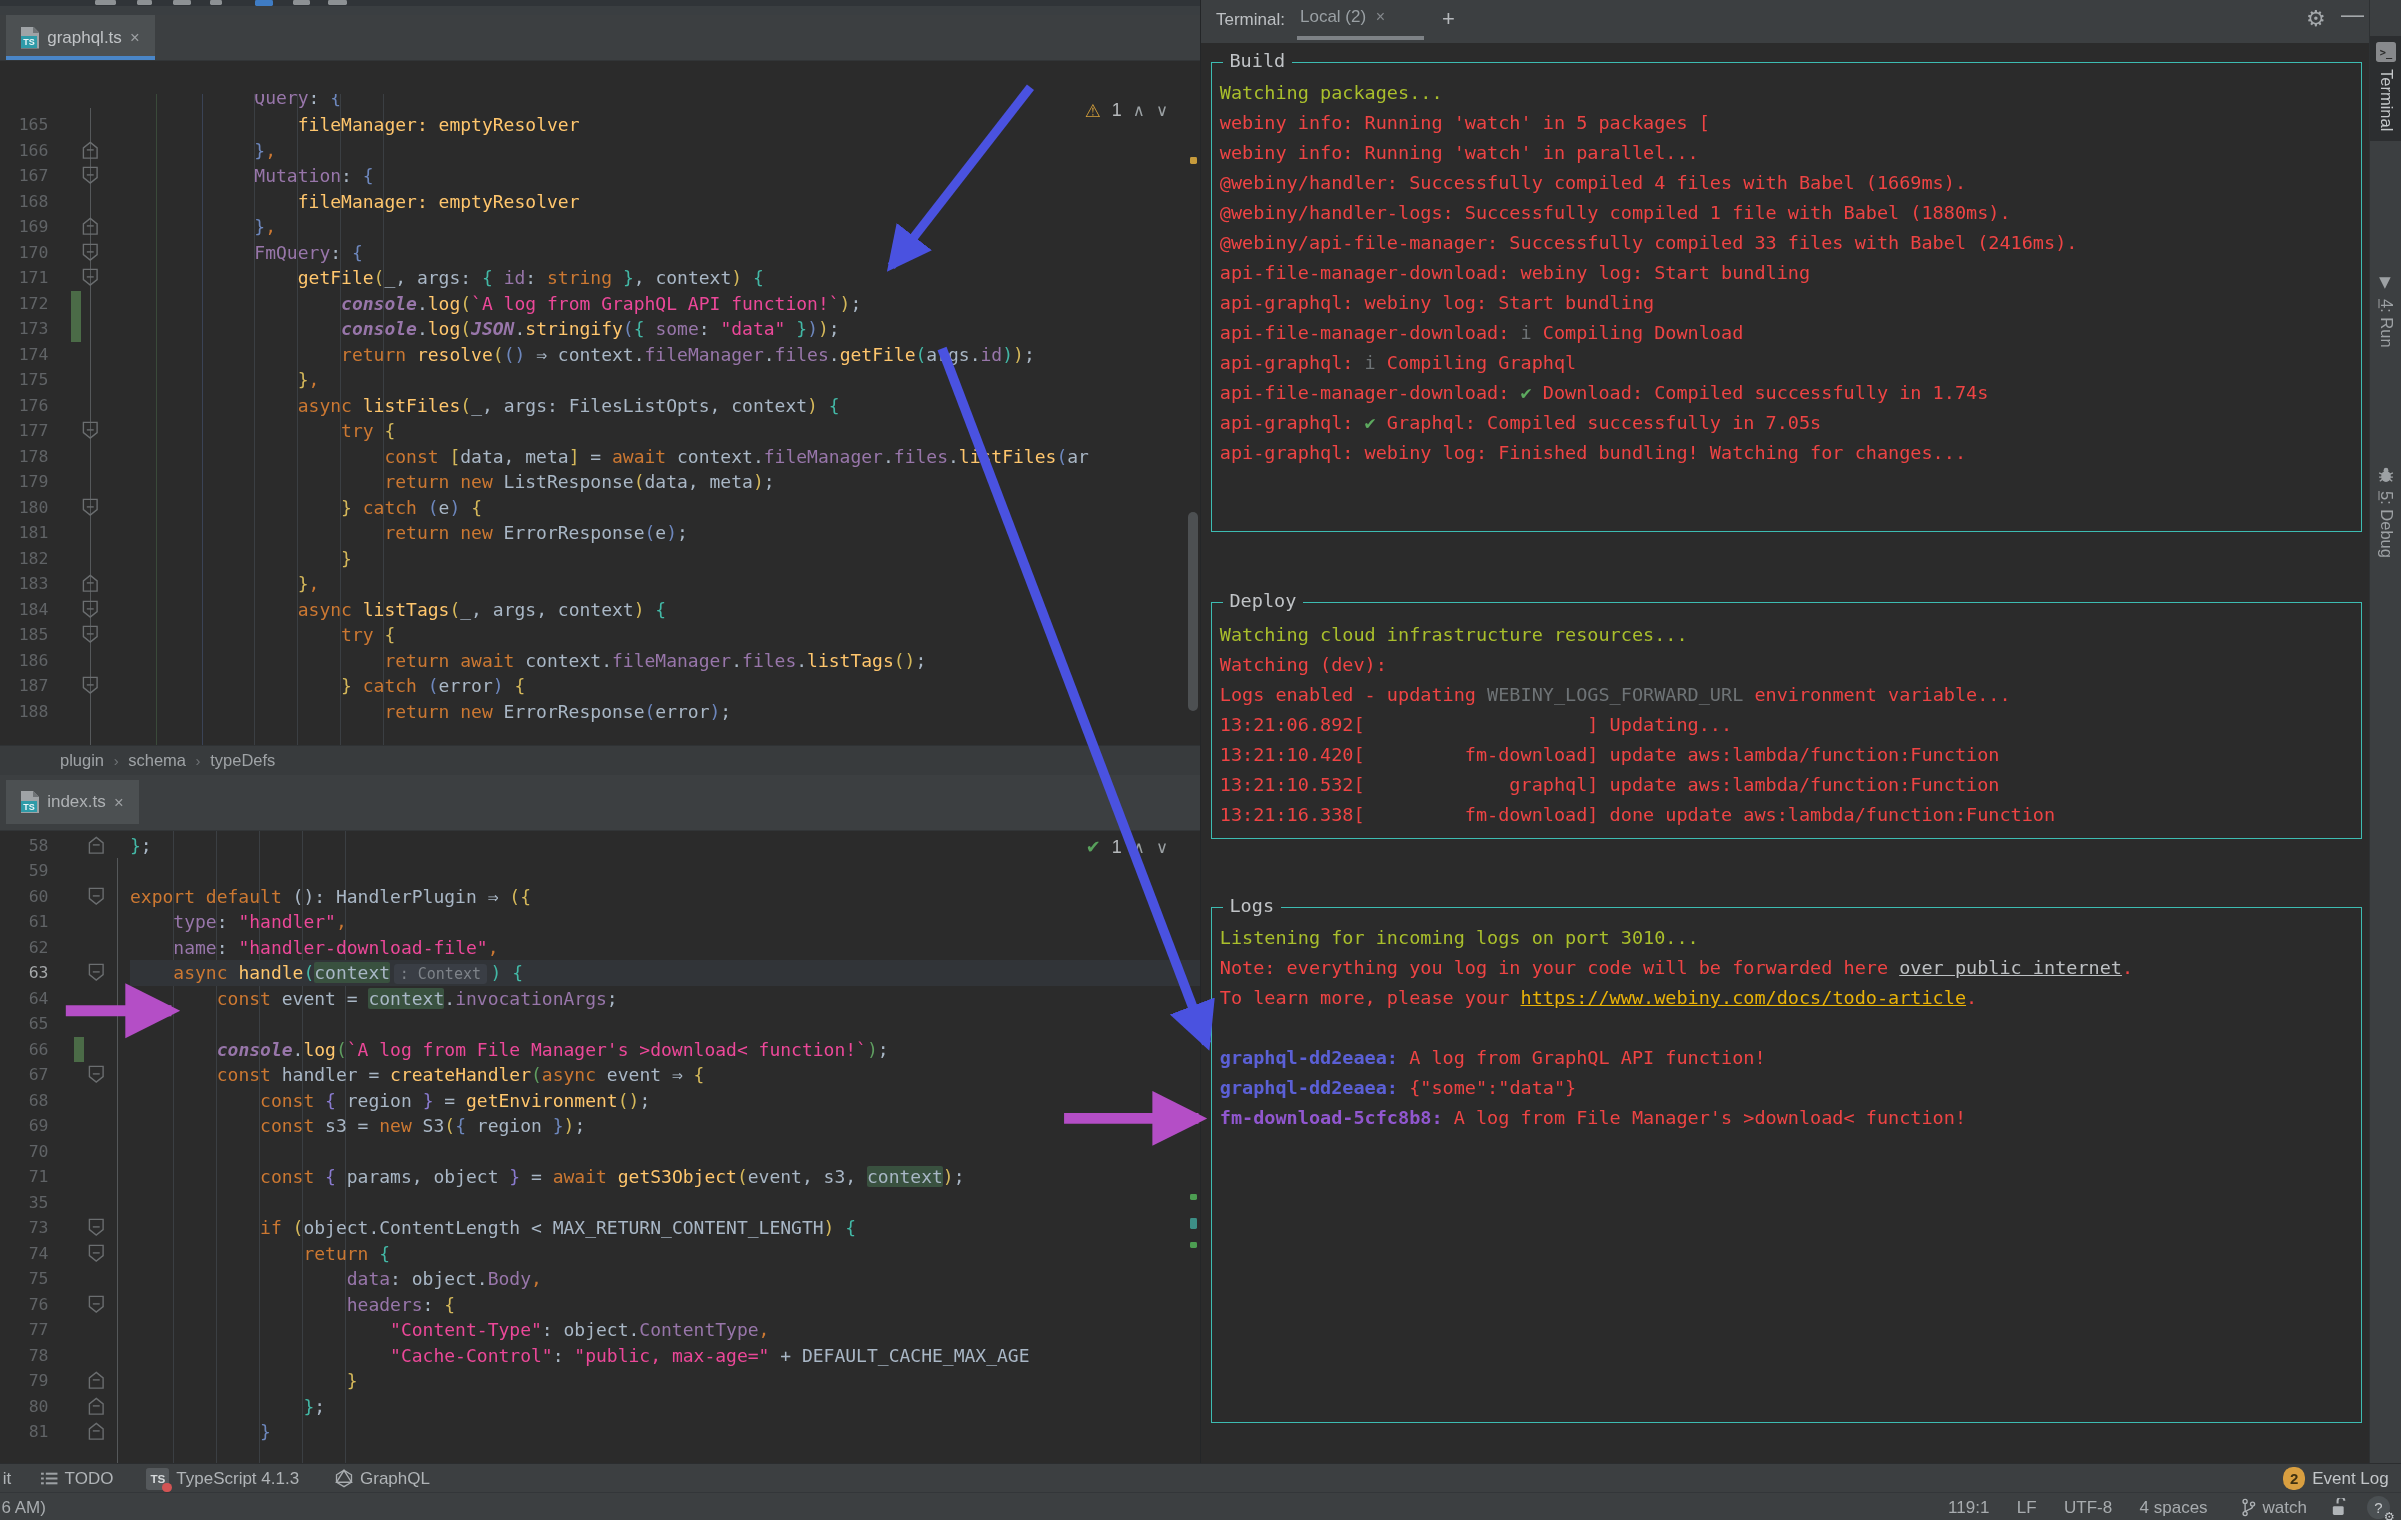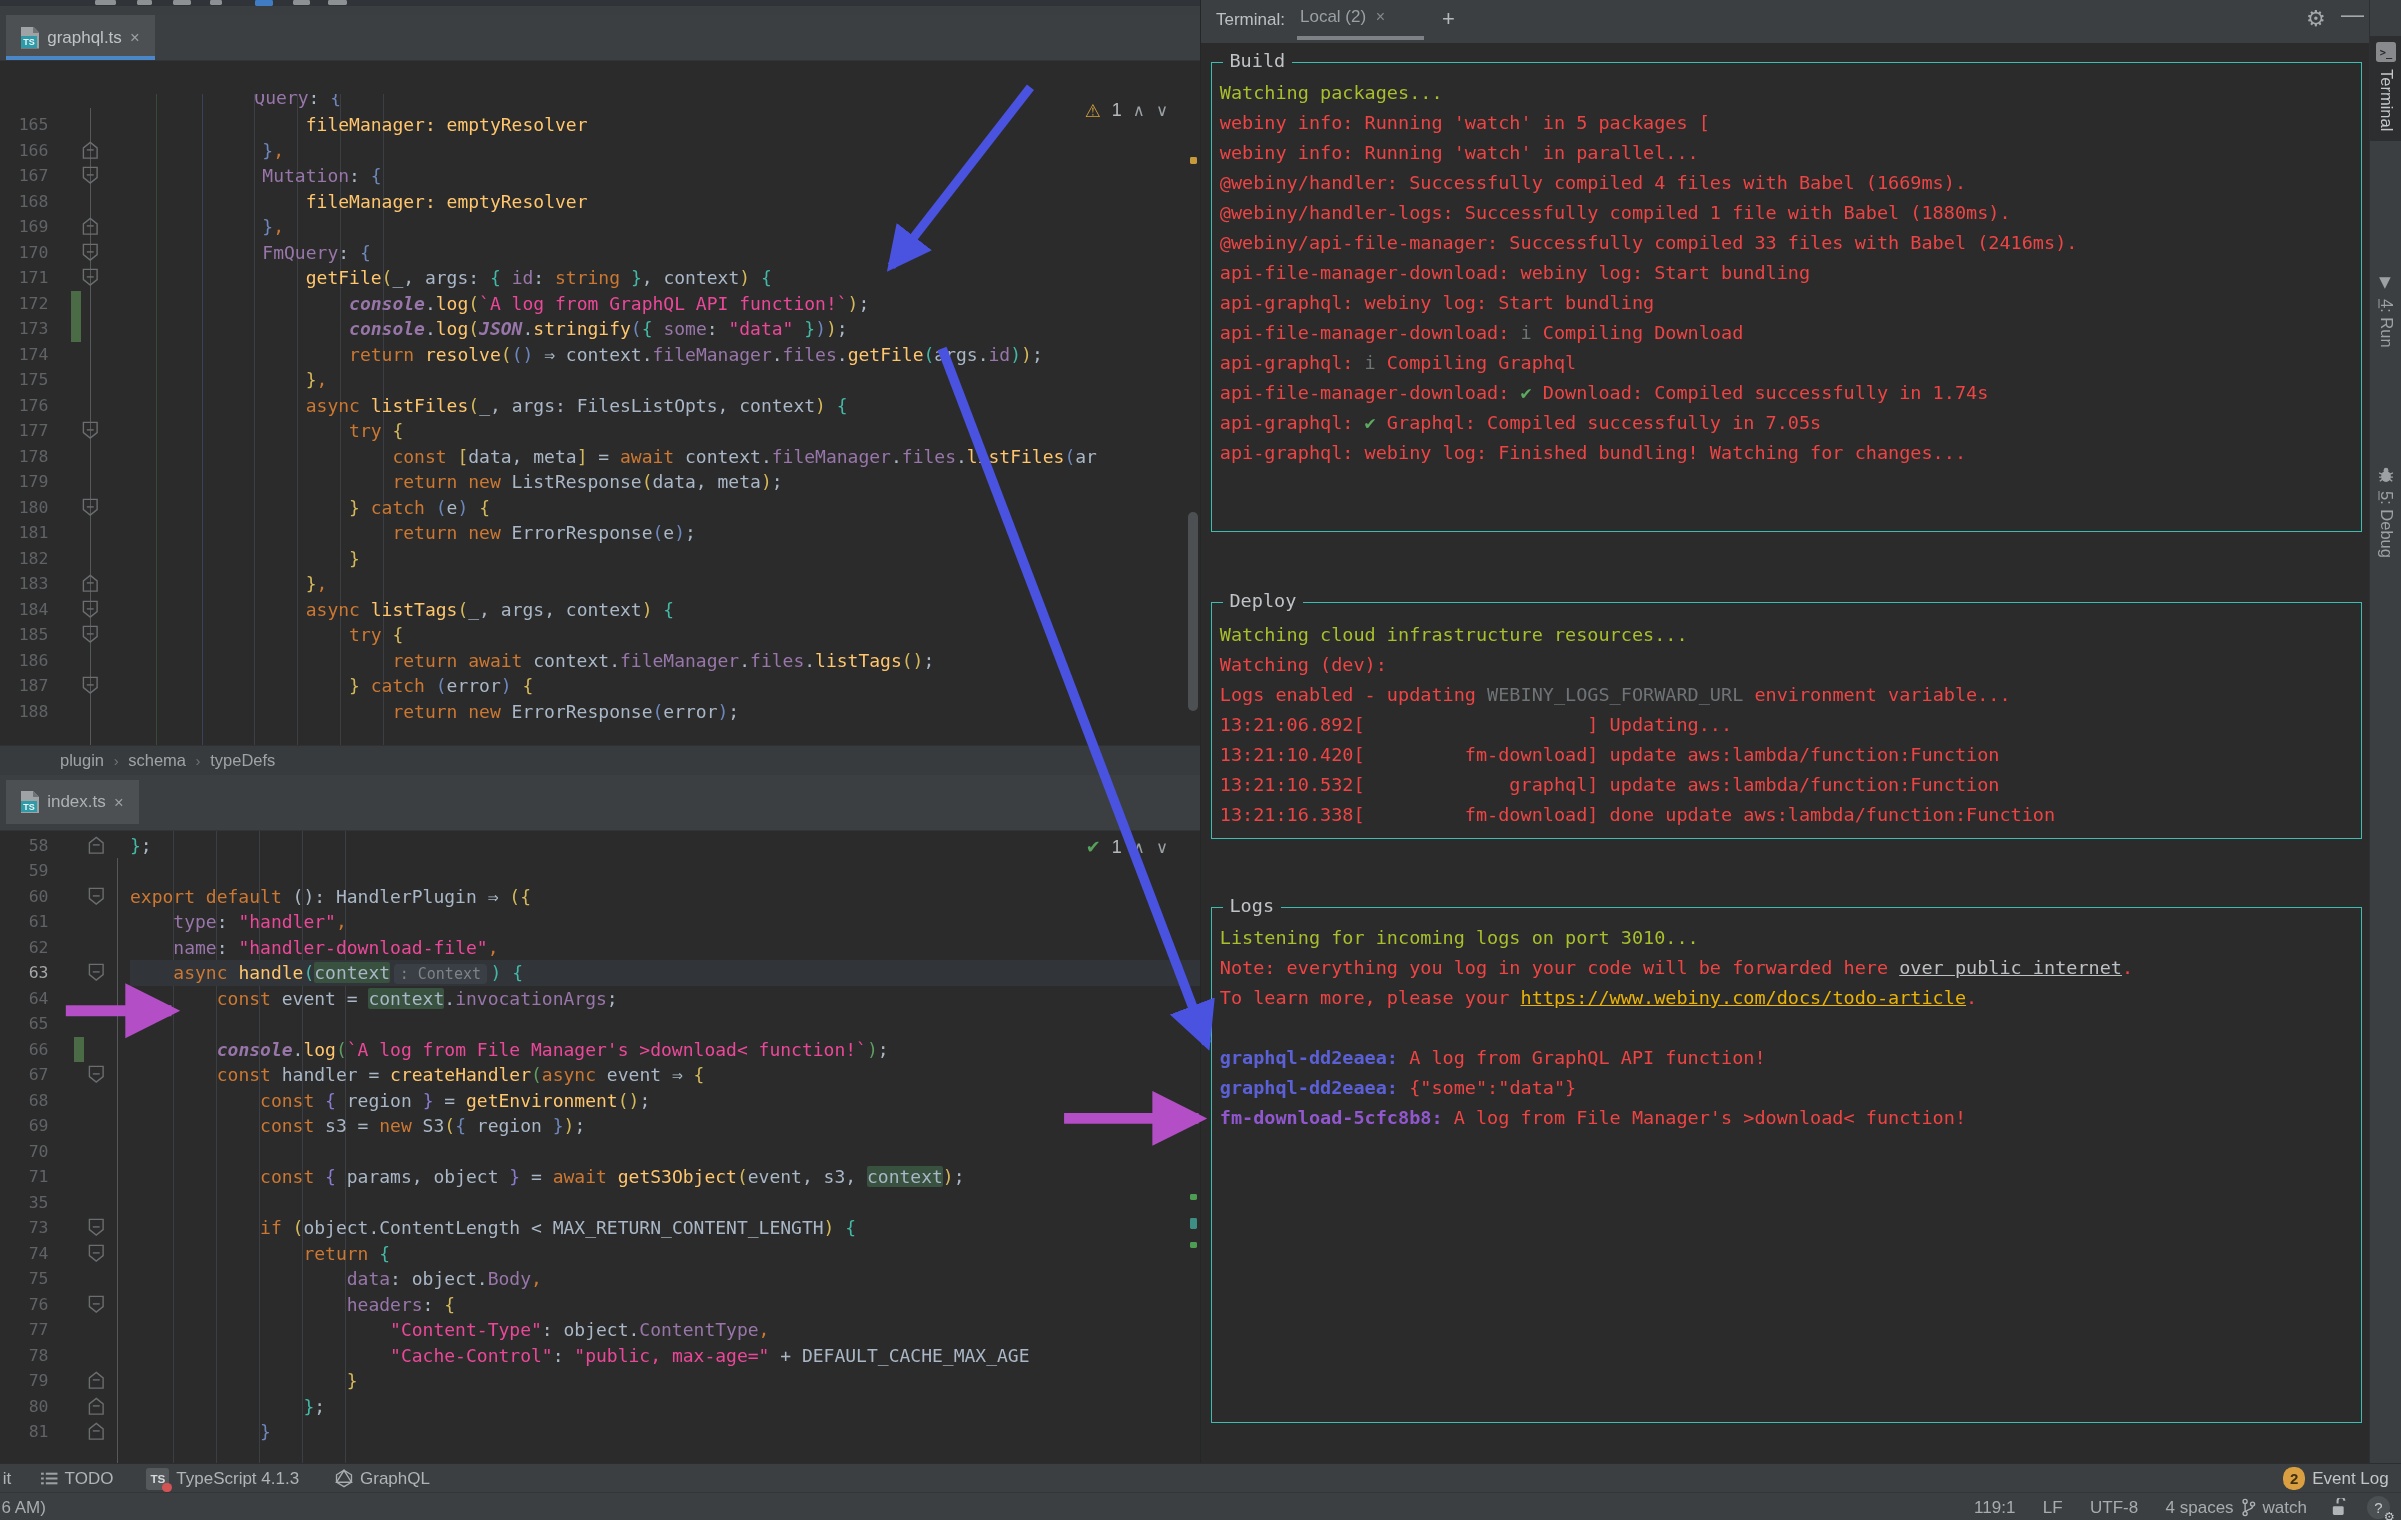--- a/index.html
+++ b/index.html
@@ -221,21 +221,21 @@
               <polygon points="2,2 22,2 22,17 12,25 2,17" fill="none" stroke="#6b6e70" stroke-width="2"></polygon>
               <line x1="7" y1="13" x2="17" y2="13" stroke="#6b6e70" stroke-width="2"></line>
             </svg></span></div>
         <div class="g-row"><span class="num">186</span></div>
         <div class="g-row"><span class="num">187</span><span class="fold" style="left: 82px;"><svg width="16.5" height="18.5" viewBox="0 0 24 27">
               <polygon points="2,2 22,2 22,17 12,25 2,17" fill="none" stroke="#6b6e70" stroke-width="2"></polygon>
               <line x1="7" y1="13" x2="17" y2="13" stroke="#6b6e70" stroke-width="2"></line>
             </svg></span></div>
         <div class="g-row"><span class="num">188</span></div>
       </div>
-    <div class="ed-rows" style="top:18px;left:219px;">
+    <div class="ed-rows" style="top:18px;left:211px;">
         <div class="c-row"><span class="s-p">        </span><span class="s-fn">fileManager:</span><span class="s-p"> </span><span class="s-fn">emptyResolver</span></div>
         <div class="c-row"><span class="s-p">    </span><span class="s-bB">}</span><span class="s-kw">,</span></div>
         <div class="c-row"><span class="s-p">    </span><span class="s-fld">Mutation</span><span class="s-p">: </span><span class="s-bB">{</span></div>
         <div class="c-row"><span class="s-p">        </span><span class="s-fn">fileManager:</span><span class="s-p"> </span><span class="s-fn">emptyResolver</span></div>
         <div class="c-row"><span class="s-p">    </span><span class="s-bB">}</span><span class="s-kw">,</span></div>
         <div class="c-row"><span class="s-p">    </span><span class="s-fld">FmQuery</span><span class="s-p">: </span><span class="s-bB">{</span></div>
         <div class="c-row"><span class="s-p">        </span><span class="s-fn">getFile</span><span class="s-bY">(</span><span class="s-p">_, args: </span><span class="s-bT">{</span><span class="s-p"> </span><span class="s-fld">id</span><span class="s-p">: </span><span class="s-kw">string</span><span class="s-p"> </span><span class="s-bT">}</span><span class="s-p">, context</span><span class="s-bY">)</span><span class="s-p"> </span><span class="s-bT">{</span></div>
         <div class="c-row"><span class="s-p">            </span><span class="s-cns">console</span><span class="s-p">.</span><span class="s-fn">log</span><span class="s-bY">(</span><span class="s-str">`A log from GraphQL API function!`</span><span class="s-bY">)</span><span class="s-p">;</span></div>
         <div class="c-row"><span class="s-p">            </span><span class="s-cns">console</span><span class="s-p">.</span><span class="s-fn">log</span><span class="s-bY">(</span><span class="s-cns">JSON</span><span class="s-p">.</span><span class="s-fn">stringify</span><span class="s-bB">(</span><span class="s-bT">{</span><span class="s-p"> </span><span class="s-fld">some</span><span class="s-p">: </span><span class="s-str">"data"</span><span class="s-p"> </span><span class="s-bT">}</span><span class="s-bB">)</span><span class="s-bY">)</span><span class="s-p">;</span></div>
         <div class="c-row"><span class="s-p">            </span><span class="s-kw">return</span><span class="s-p"> </span><span class="s-fn">resolve</span><span class="s-bY">(</span><span class="s-bB">()</span><span class="s-p"> ⇒ </span><span class="s-p">context.</span><span class="s-fld">fileManager</span><span class="s-p">.</span><span class="s-fld">files</span><span class="s-p">.</span><span class="s-fn">getFile</span><span class="s-bT">(</span><span class="s-p">args.</span><span class="s-fld">id</span><span class="s-bT">)</span><span class="s-bY">)</span><span class="s-p">;</span></div>
@@ -505,21 +505,21 @@
 </div>
 
 <div id="status2">
   <span class="sitem" style="margin-left:1.4px;">
     <span>6 AM)</span>
   </span>
   <span style="flex:1;"></span>
   <span class="sitem" style="margin-right:27.4px;">119:1</span>
   <span class="sitem" style="margin-right:27.4px;">LF</span>
   <span class="sitem" style="margin-right:27.4px;">UTF-8</span>
-  <span class="sitem" style="margin-right:7px;">4 spaces</span>
+  <span class="sitem" style="margin-right:33px;">4 spaces</span>
   <span class="sitem" style="margin-right:23px;">
     <svg class="icon" width="15" height="19" viewBox="0 0 22 28">
       <circle cx="6" cy="5" r="3" fill="none" stroke="#b0b4b7" stroke-width="2"></circle>
       <circle cx="6" cy="23" r="3" fill="none" stroke="#b0b4b7" stroke-width="2"></circle>
       <circle cx="17" cy="9" r="3" fill="none" stroke="#b0b4b7" stroke-width="2"></circle>
       <path d="M6 8 L6 20 M17 12 C17 17 10 16 7 20" fill="none" stroke="#b0b4b7" stroke-width="2"></path>
     </svg>
     <span>watch</span>
   </span>
   <span class="sitem" style="margin-right:20.6px;">

